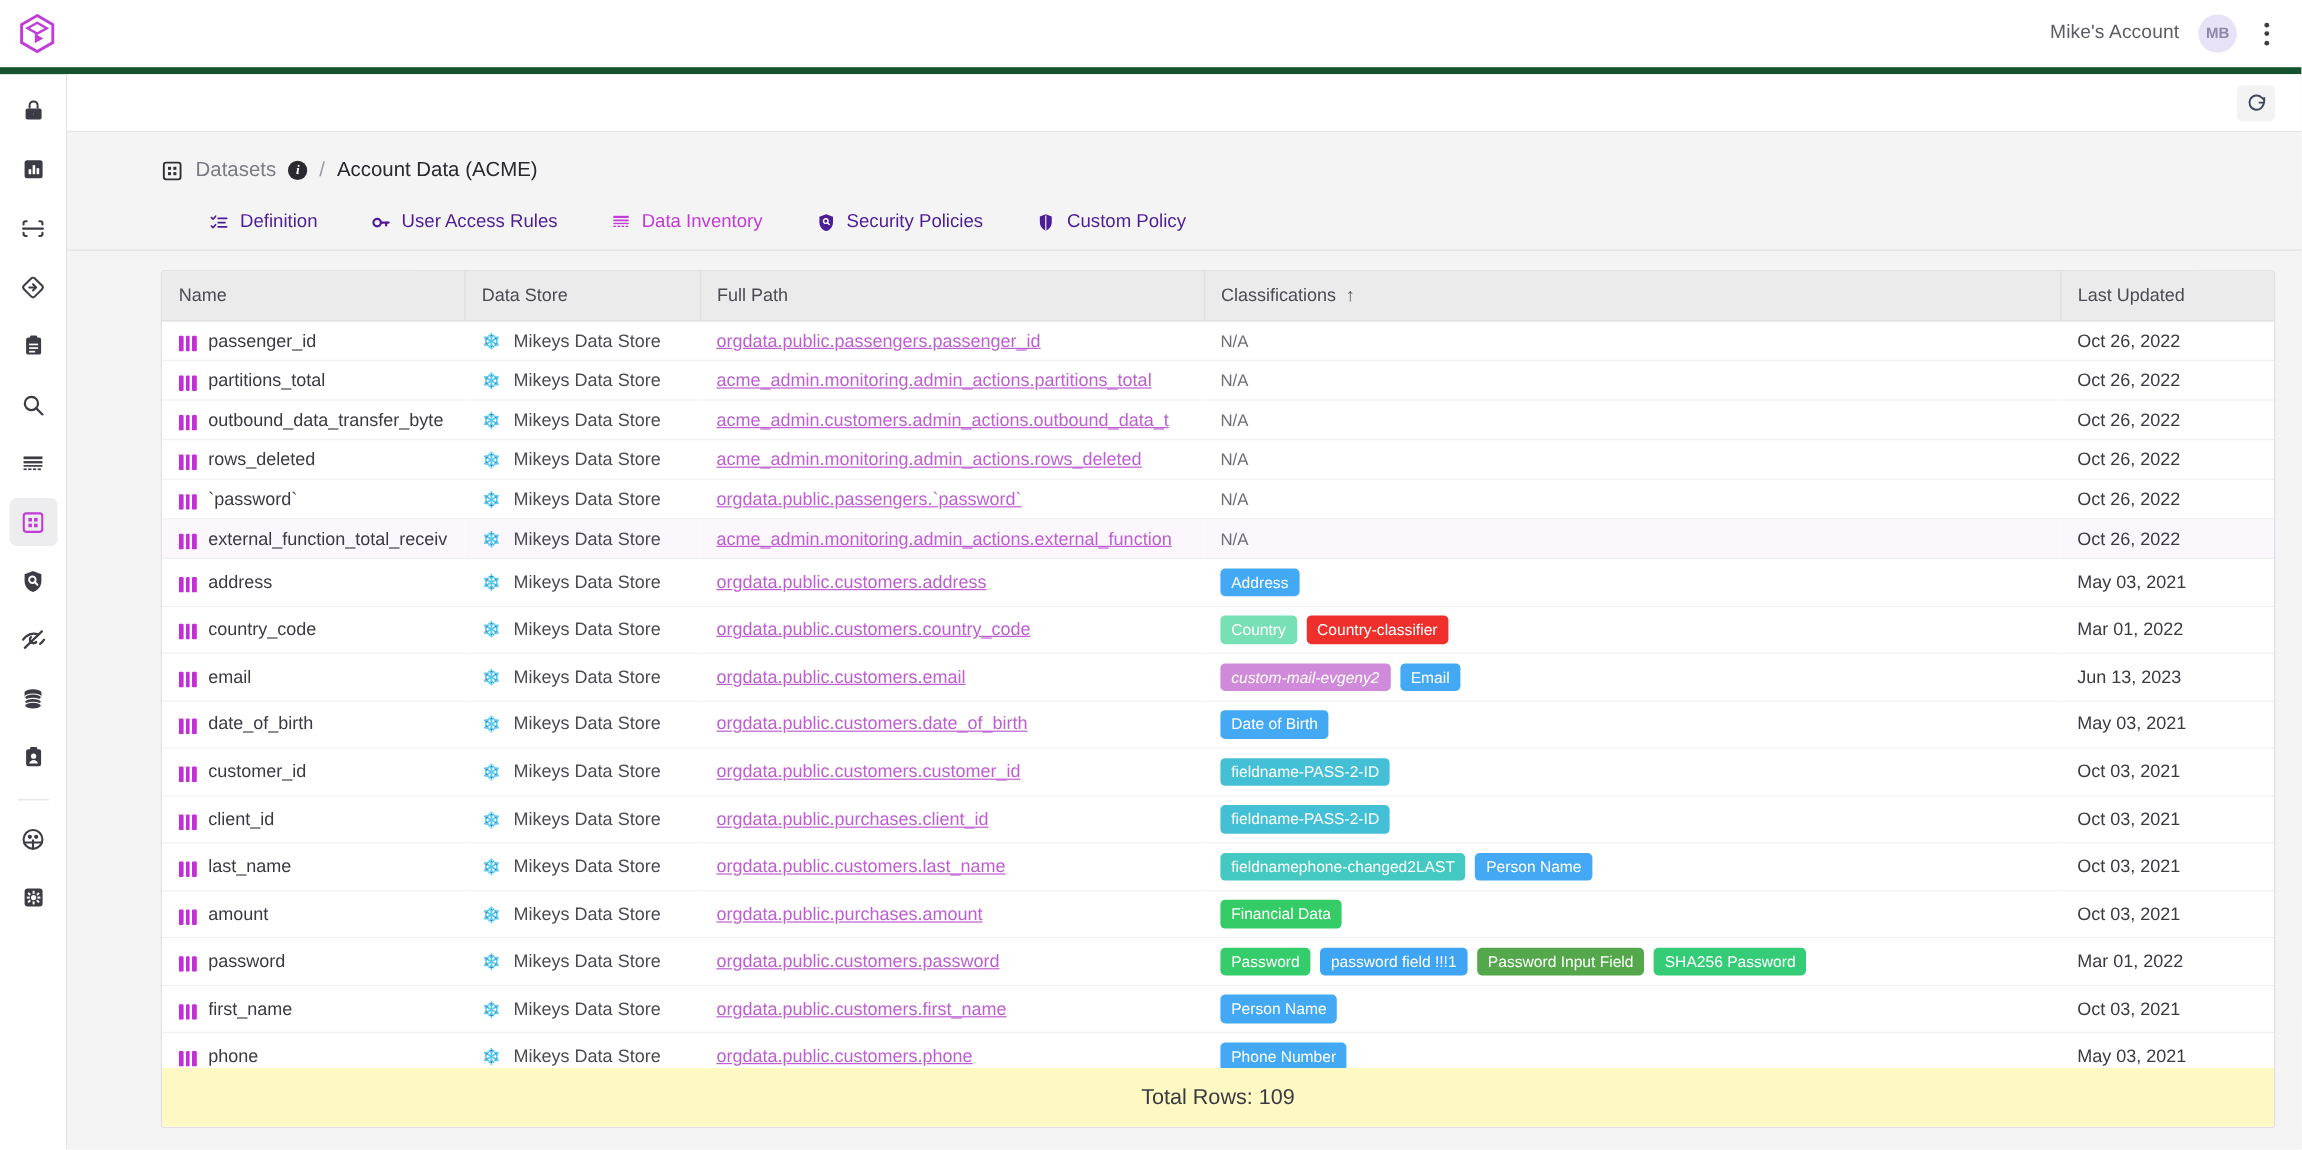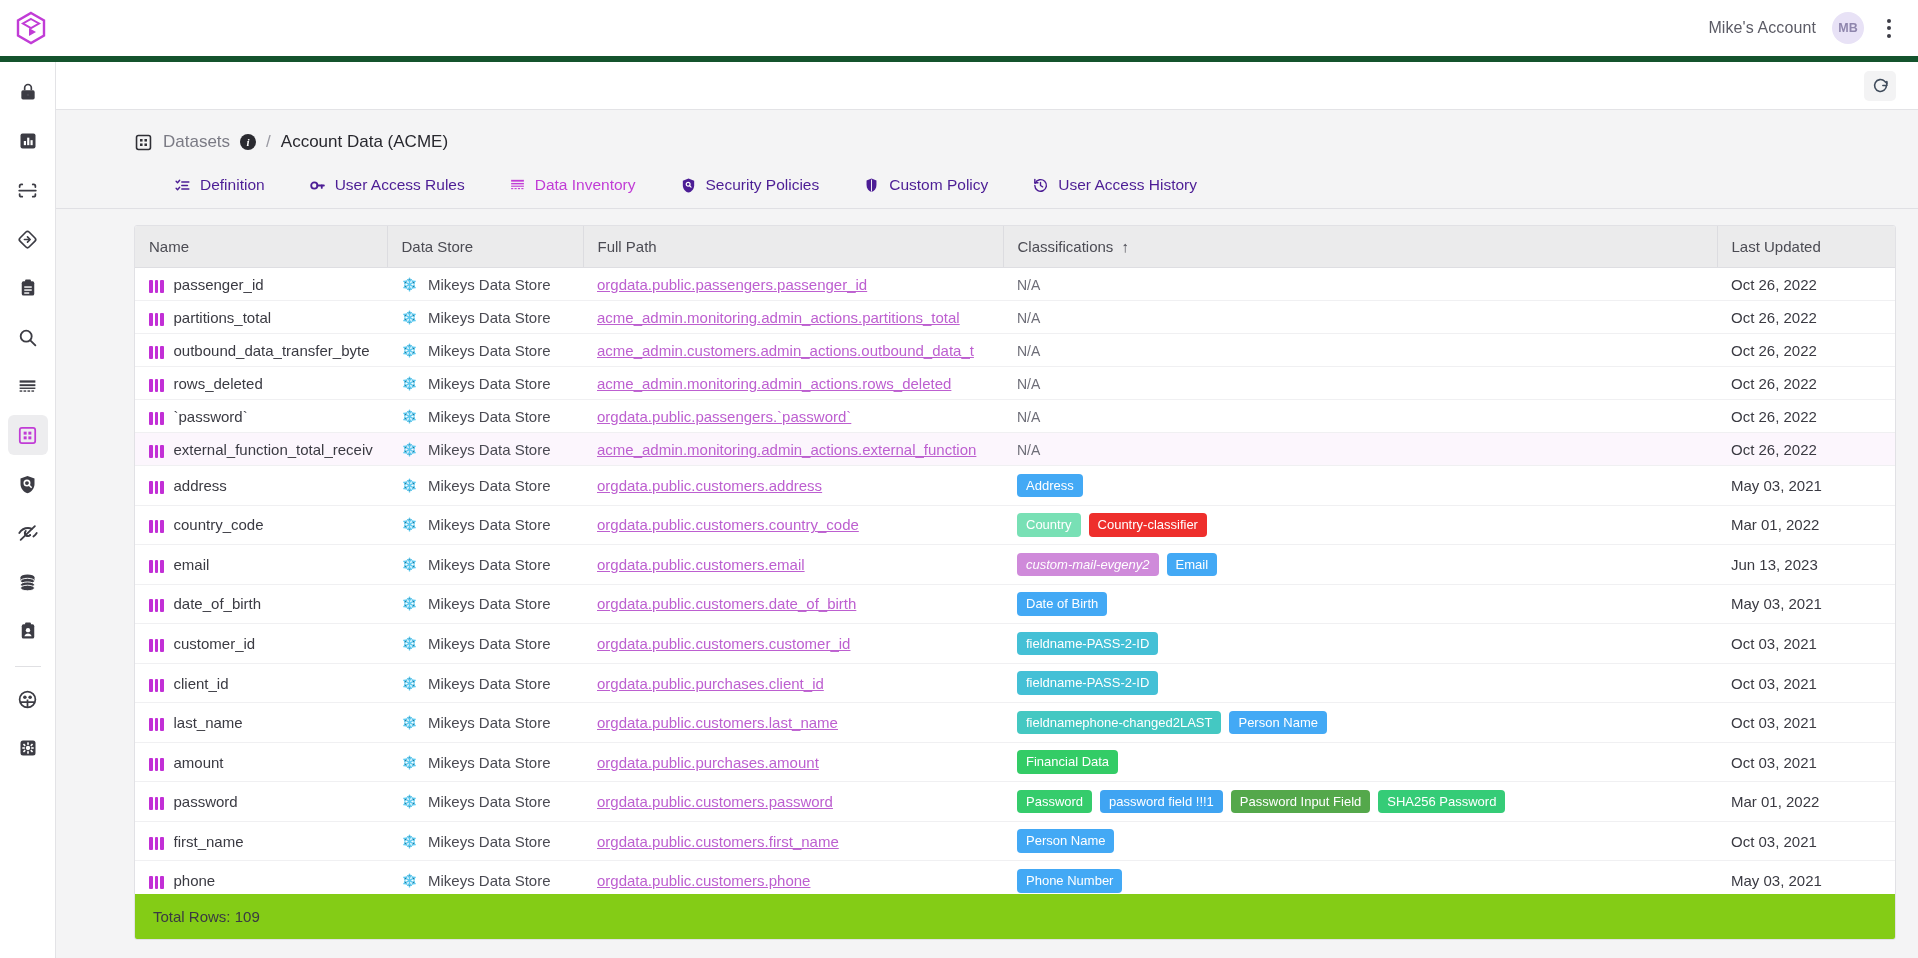--- a/index.html
+++ b/index.html
@@ -154,22 +154,22 @@
 
   .tags { display:flex; align-items:center; gap:8px; flex-wrap:nowrap; }
   .tag {
     display:inline-block; color:#fff; font-size:13px;
     padding: 3px 9px; border-radius:4px; line-height:1.35; white-space:nowrap;
   }
   .na { color:#6e6e78; font-size:14px; }
   .date-cell { color:#3a3a42; }
 
   .card-footer {
-    padding: 14px 18px; text-align:left; font-size:15px; color:#3a3a42;
-    background:#84cc16;
+    padding: 14px 18px; text-align:center; font-size:18px; color:#3a3a42;
+    background:#fef9c3;
   }
   .table-scroll { flex:1; min-height:0; overflow:auto; }
   .bottom-pad { height:18px; background:#f4f4f5; }
 </style>
 </head>
 <body>
 
 <div class="topbar">
   <div class="logo-wrap">
     <svg width="34" height="34" viewBox="0 0 34 34">
@@ -405,29 +405,20 @@
         </div>
 
         <div class="tab">
           <svg width="17" height="17" viewBox="0 0 24 24">
             <path d="M12 2.2l7 2.7v6.4c0 4.8-2.9 8.7-7 10-4.1-1.3-7-5.2-7-10V4.9z" fill="currentColor"></path>
             <path d="M12 3.6v17" stroke="#fff" stroke-width="1.3"></path>
           </svg>
           <span>Custom Policy</span>
         </div>
 
-        <div class="tab">
-          <svg width="17" height="17" viewBox="0 0 24 24" fill="none" stroke="currentColor" stroke-width="2" stroke-linecap="round" stroke-linejoin="round">
-            <path d="M4 8V3.6"></path>
-              <path d="M4 8h4.4"></path>
-            <path d="M4.6 8.8A8.2 8.2 0 1 1 4 12"></path>
-            <path d="M12 7.8V12l3 1.8"></path>
-          </svg>
-          <span>User Access History</span>
-        </div>
       </div>
 
       <div class="card">
         <div class="table-scroll">
           <table>
             <colgroup>
               <col class="col-name">
                 <col class="col-store">
                 <col class="col-path">
               <col class="col-class">

